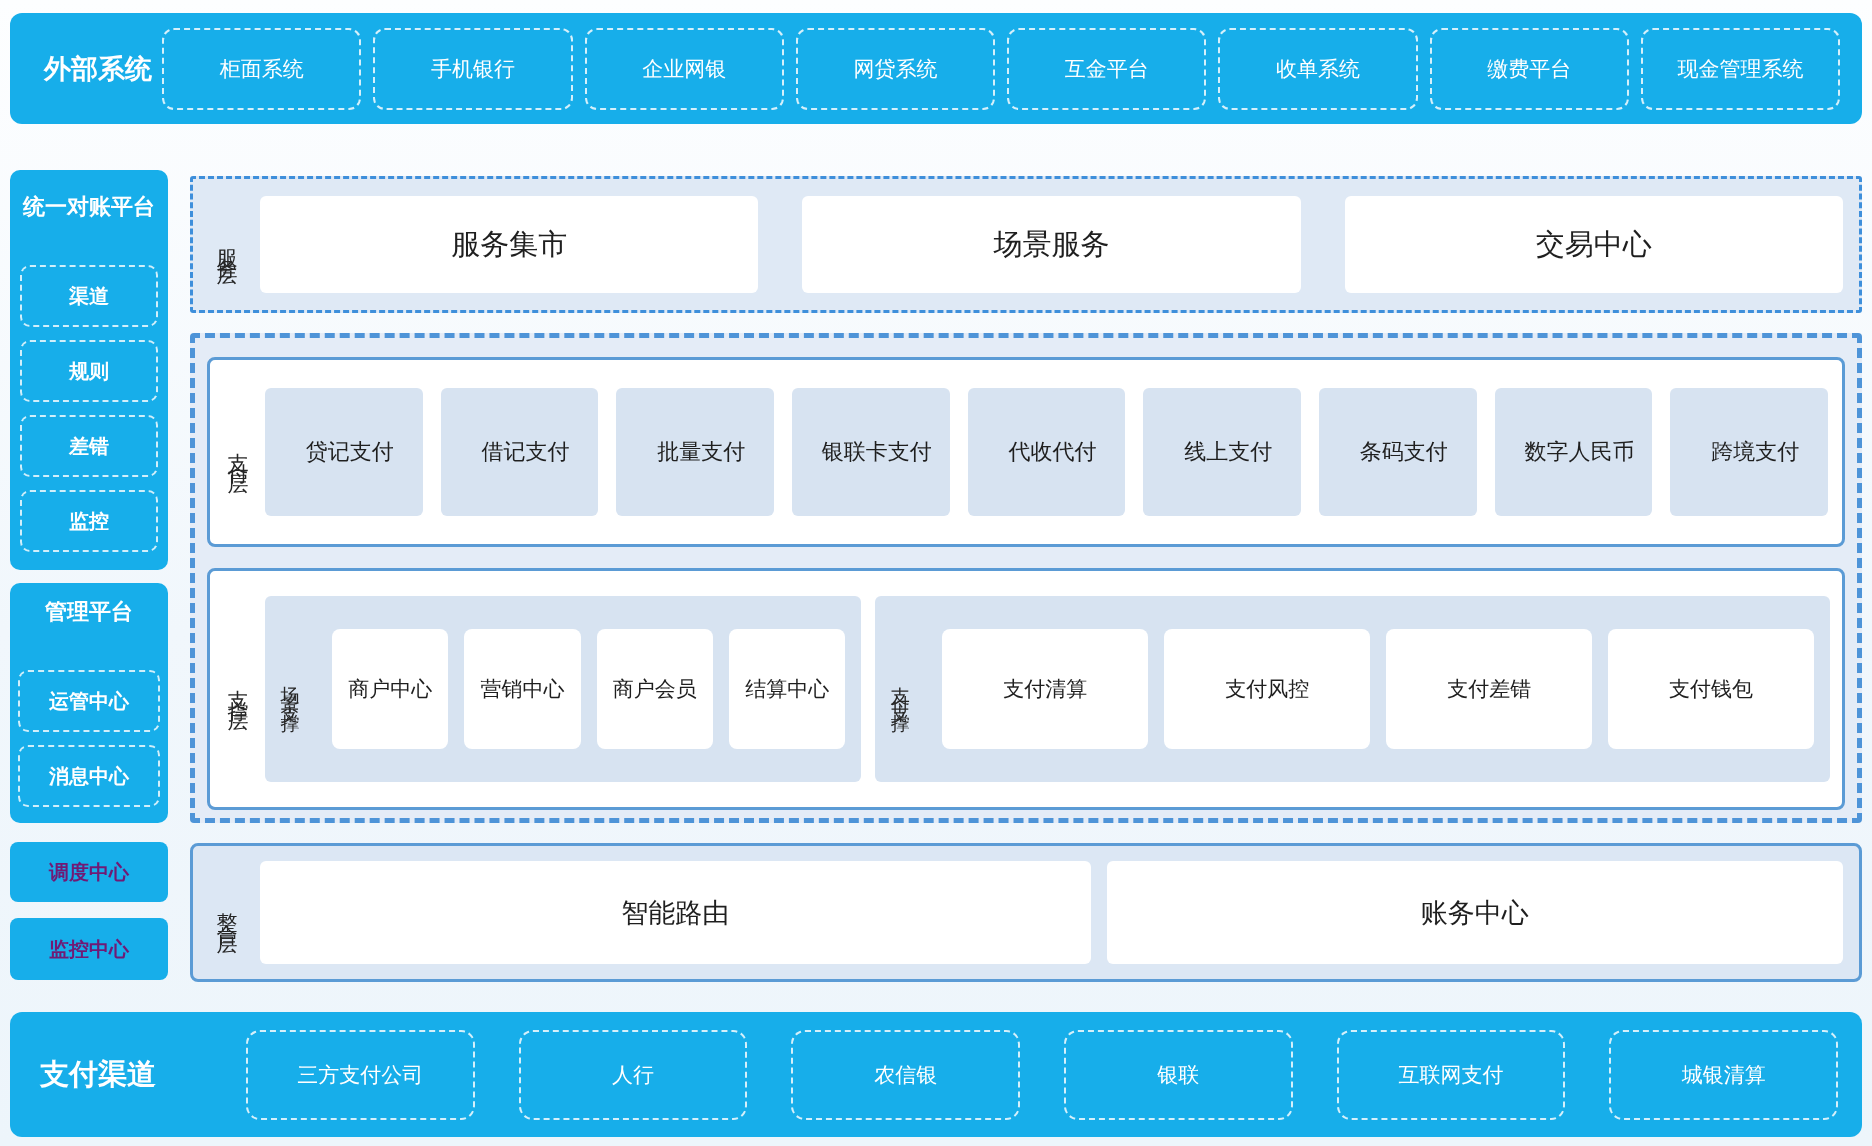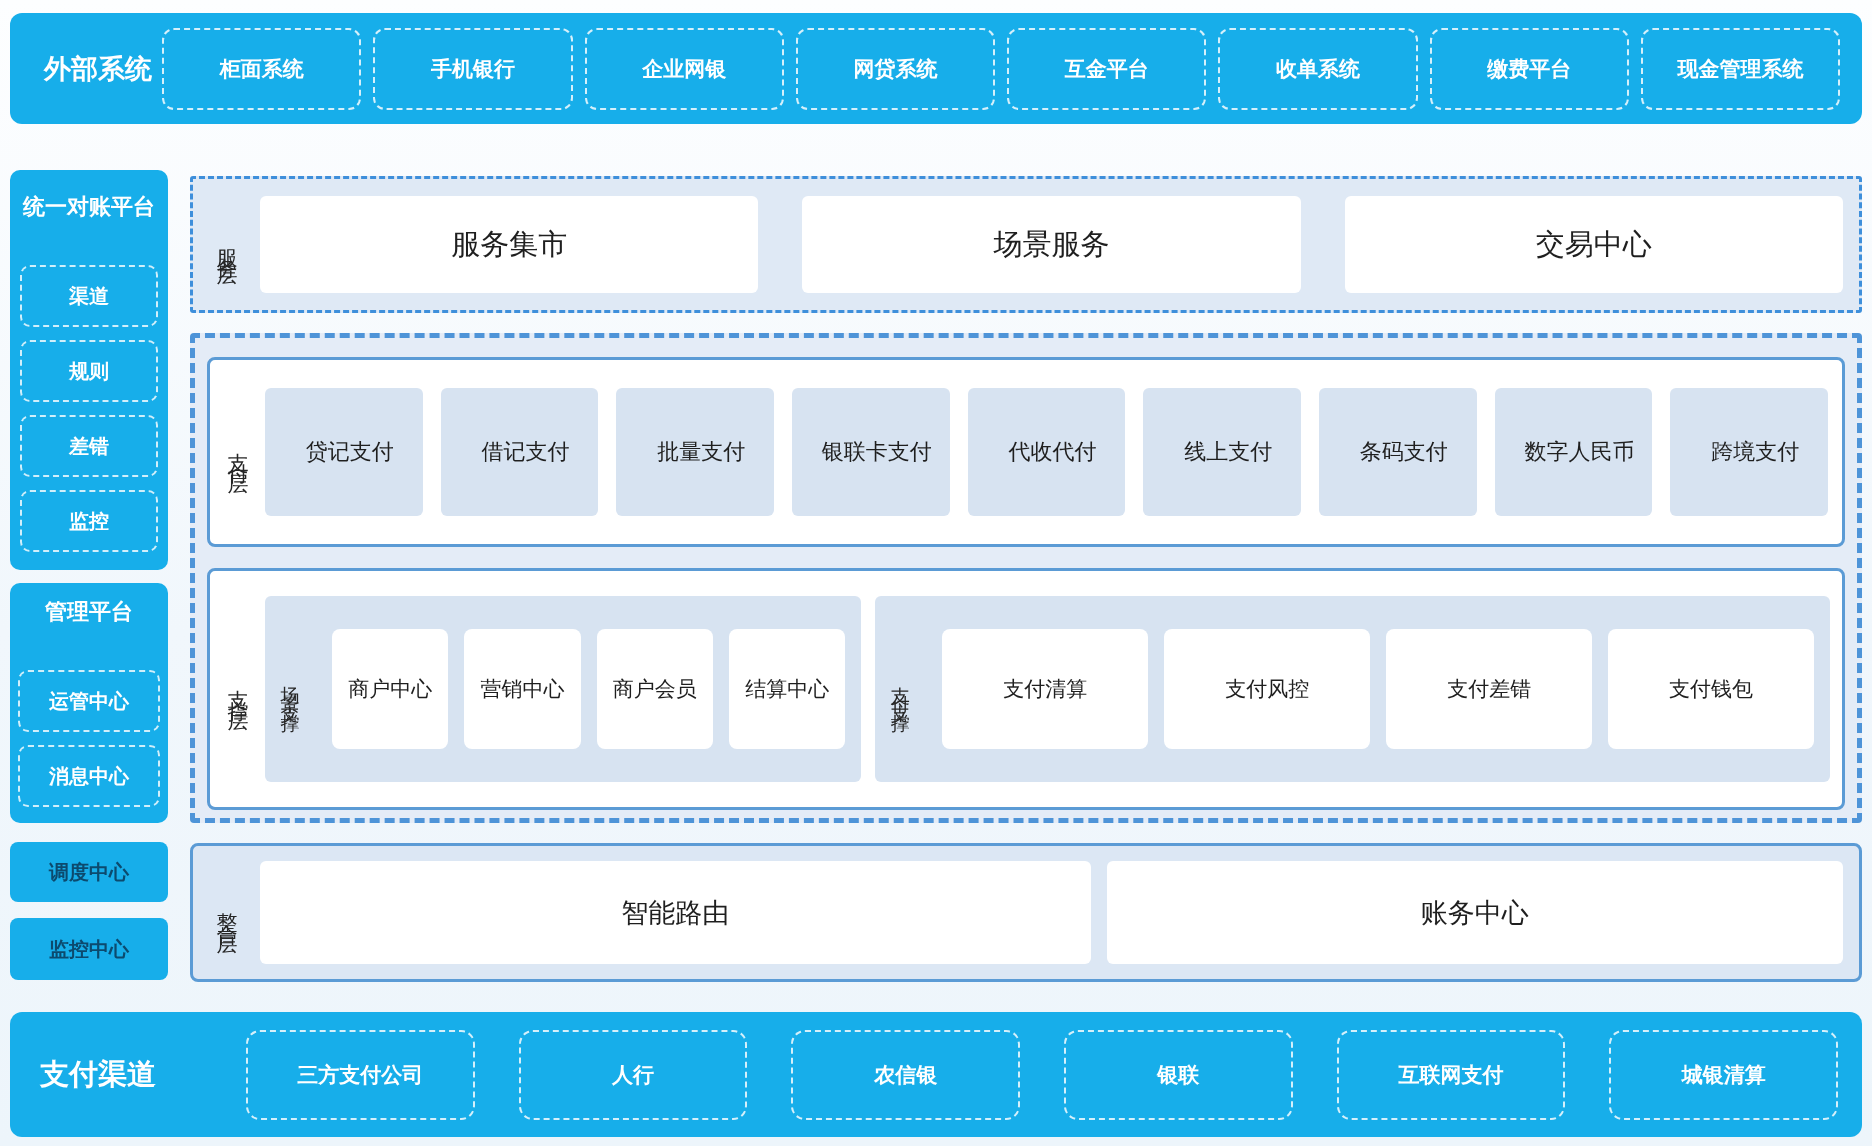--- a/index.html
+++ b/index.html
@@ -35,42 +35,42 @@
   .band.top .band-label{font-size:27px;width:118px;}
   .band.bottom .band-label{font-size:29px;width:160px;}
   .band-items{flex:1;display:flex;align-items:center;}
   .band.top .band-items{gap:12px;height:82px;}
   .band.bottom .band-items{gap:44px;height:90px;margin-left:46px;}
   .dash-node{
     flex:1;height:100%;
     border:2px dashed rgba(255,255,255,.82);
     border-radius:12px;
     display:flex;align-items:center;justify-content:center;
-    font-size:21px;font-weight:bold;white-space:nowrap;
+    font-size:21px;font-weight:normal;white-space:nowrap;
   }
   .band.bottom .dash-node{border-radius:14px;}
 
   
   .side-block{
     position:absolute;left:10px;width:158px;
     background:var(--blue);border-radius:10px;color:#fff;
     display:flex;flex-direction:column;align-items:center;
   }
   .side-block.recon{top:170px;height:400px;padding:22px 10px 18px;}
   .side-block.mgmt{top:583px;height:240px;padding:14px 8px 16px;}
   .side-title{font-size:22px;font-weight:bold;white-space:nowrap;text-align:center;}
   .side-items{flex:1;width:100%;display:flex;flex-direction:column;justify-content:flex-end;gap:13px;margin-top:14px;}
   .side-item{
     height:62px;border:2px dashed rgba(255,255,255,.8);border-radius:10px;
     display:flex;align-items:center;justify-content:center;
     font-size:20px;font-weight:bold;
   }
   .side-solid{
     position:absolute;left:10px;width:158px;background:var(--blue);
-    border-radius:8px;color:#0c4a6e;display:flex;align-items:center;justify-content:center;
+    border-radius:8px;color:#701a75;display:flex;align-items:center;justify-content:center;
     font-size:20px;font-weight:bold;
   }
   .side-solid.dispatch{top:842px;height:60px;}
   .side-solid.monitor{top:918px;height:62px;}
 
   
   .v-label{
     writing-mode:vertical-lr;text-orientation:upright;
     font-size:21px;letter-spacing:11px;color:#262626;line-height:1;
     flex:0 0 auto;align-self:center;white-space:nowrap;

